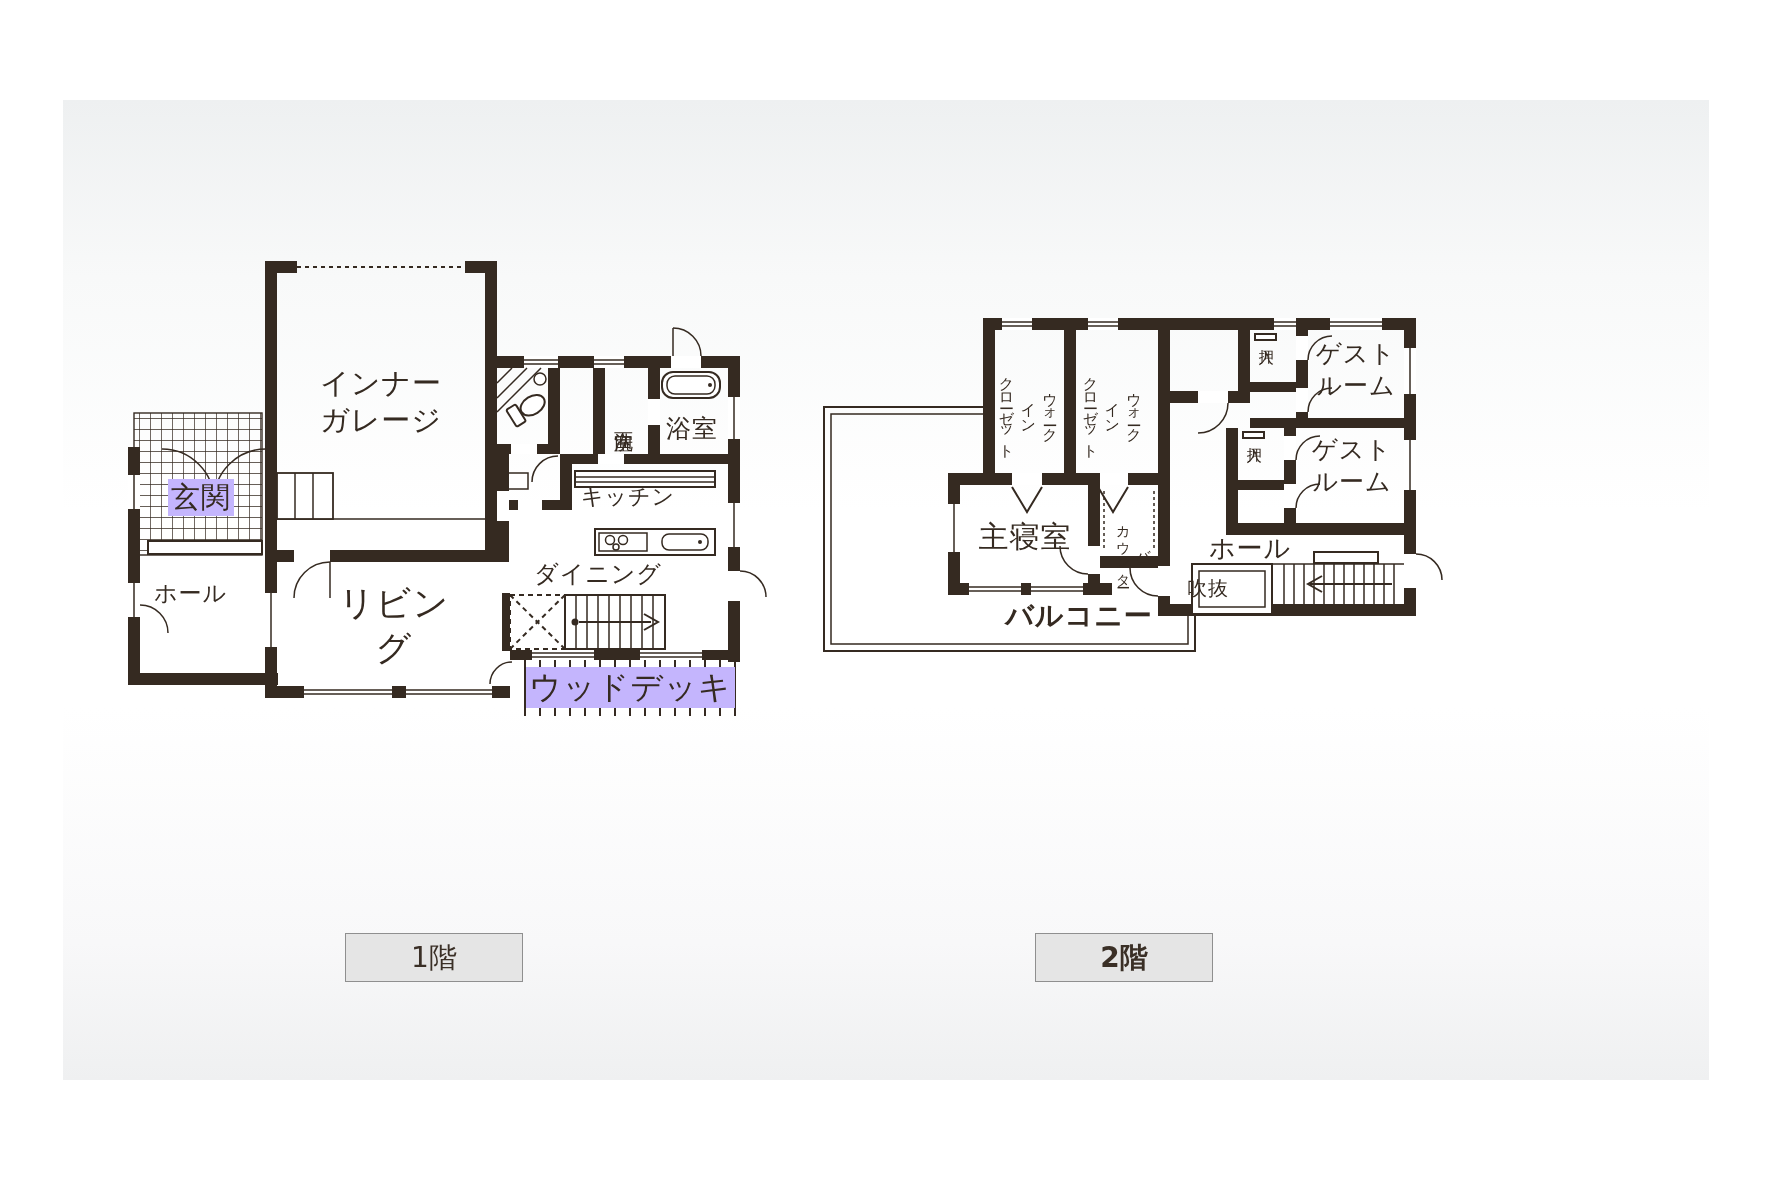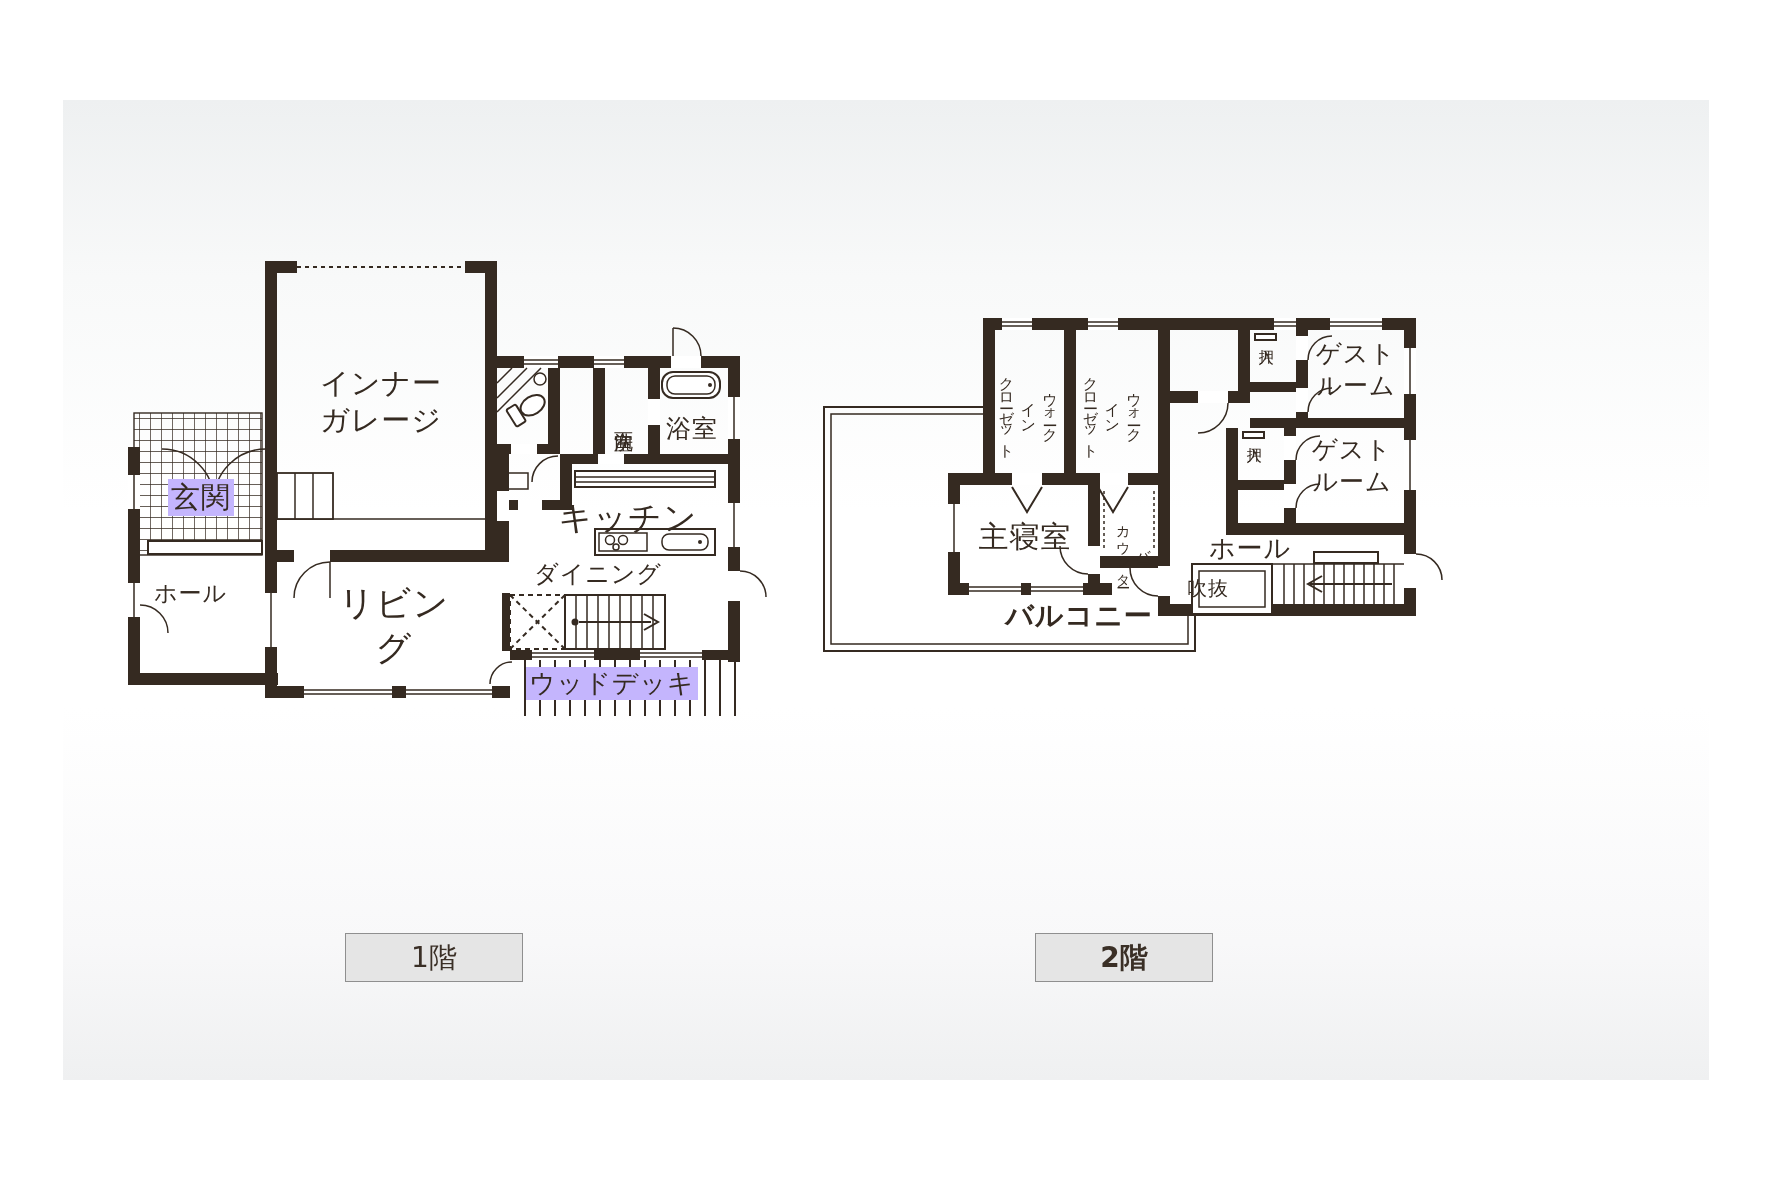--- a/index.html
+++ b/index.html
@@ -177,25 +177,25 @@
         <rect x="384" y="407" width="226" height="56" fill="url(#deckp)"></rect>
         <path d="M384,409 A22,22 0 0 0 362,431" class="tn"></path>
       </g>
     </svg>
 
     <div class="lbl" style="left:175px;top:112px;width:156px;font-size:29px;text-align:center;">インナー
 ガレージ</div>
     <div class="lbl wbg" style="left:40px;top:226px;font-size:29px;">玄関</div>
     <div class="lbl" style="left:26px;top:326px;font-size:23px;">ホール</div>
     <div class="lbl" style="left:196px;top:328px;width:140px;font-size:35px;">リビング</div>
-    <div class="lbl" style="left:430px;top:244px;width:140px;font-size:33px;">キッチン</div>
+    <div class="lbl" style="left:430px;top:230px;width:140px;font-size:22px;">キッチン</div>
     <div class="lbl" style="left:390px;top:306px;width:160px;font-size:24px;">ダイニング</div>
     <div class="lbl vert" style="left:482px;top:124px;height:80px;font-size:19px;">洗面室</div>
     <div class="lbl" style="left:534px;top:160px;width:60px;font-size:25px;">浴室</div>
-    <div class="lbl wbg" style="left:398px;top:414px;font-size:26px;">ウッドデッキ</div>
+    <div class="lbl wbg" style="left:398px;top:414px;font-size:32px;">ウッドデッキ</div>
   </div>
 
   <div class="plan" style="left:806px;top:306px;width:640px;height:365px;">
     <svg width="640" height="365" viewBox="0 0 640 365">
 
       <g>
         <path d="M177,101 L18,101 L18,345 L389,345 L389,310" class="ln"></path>
         <path d="M177,108 L25,108 L25,338 L382,338 L382,310" class="tn"></path>
       </g>
 

